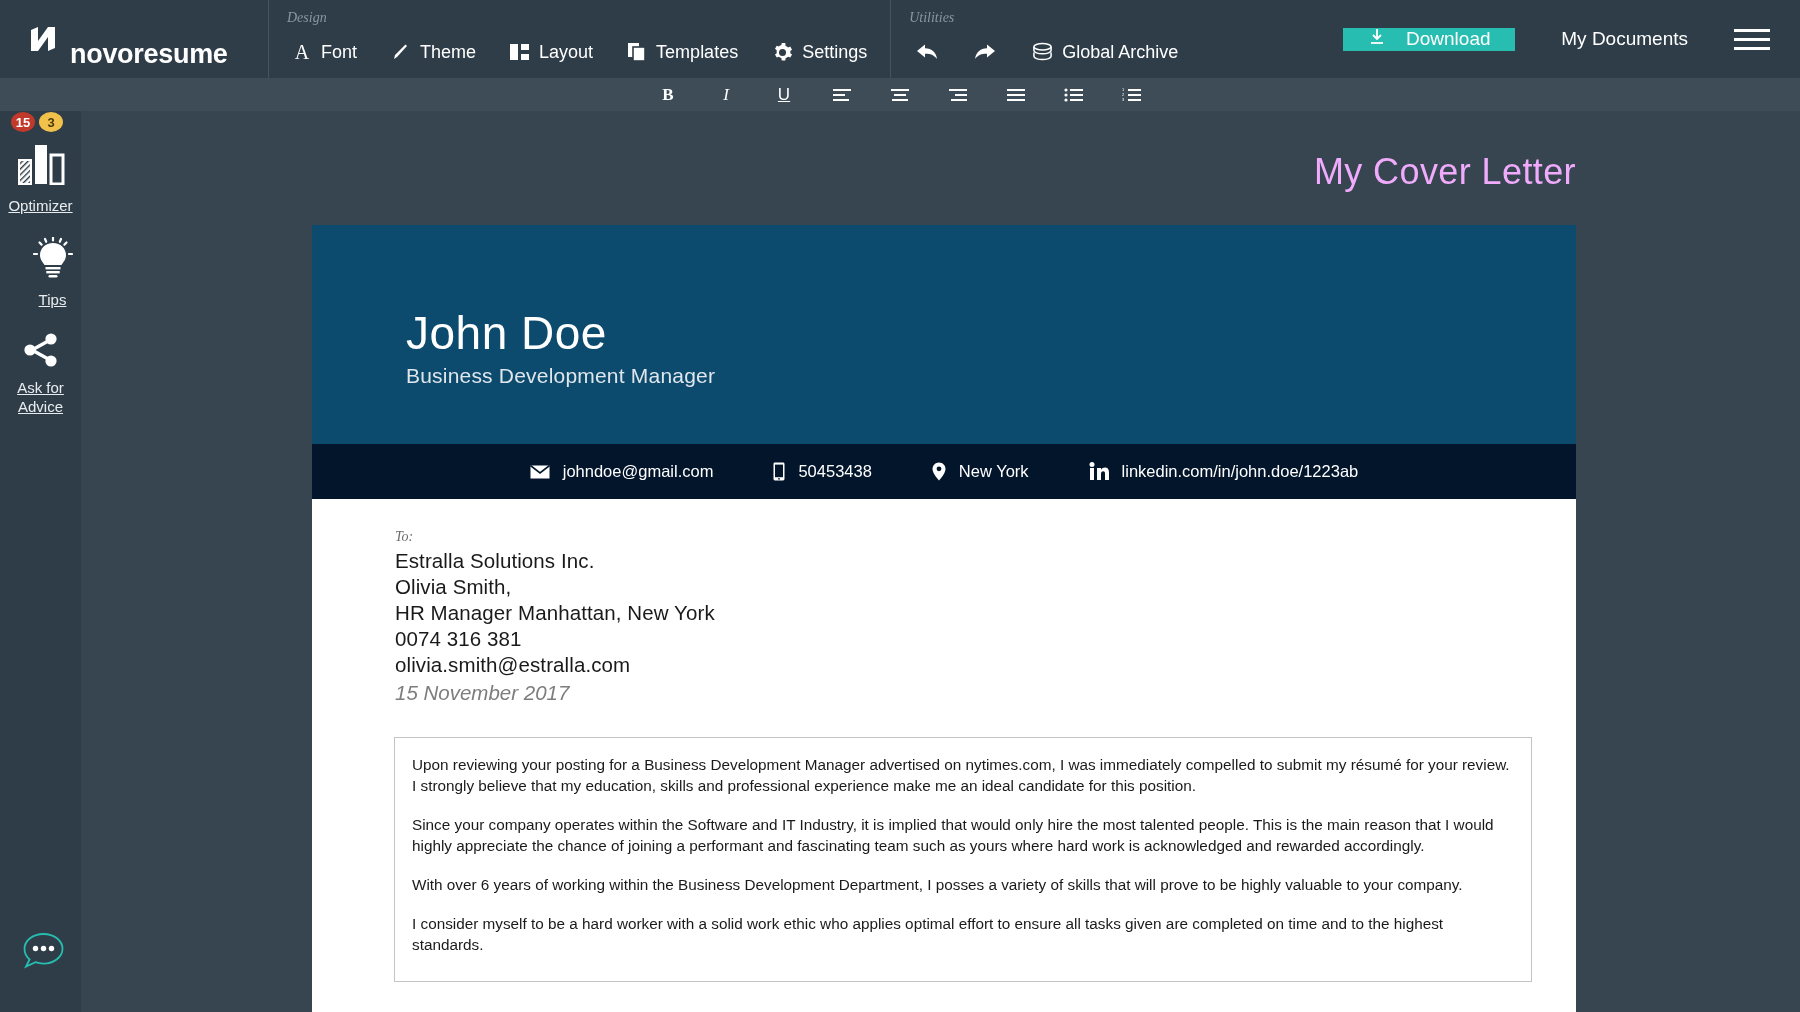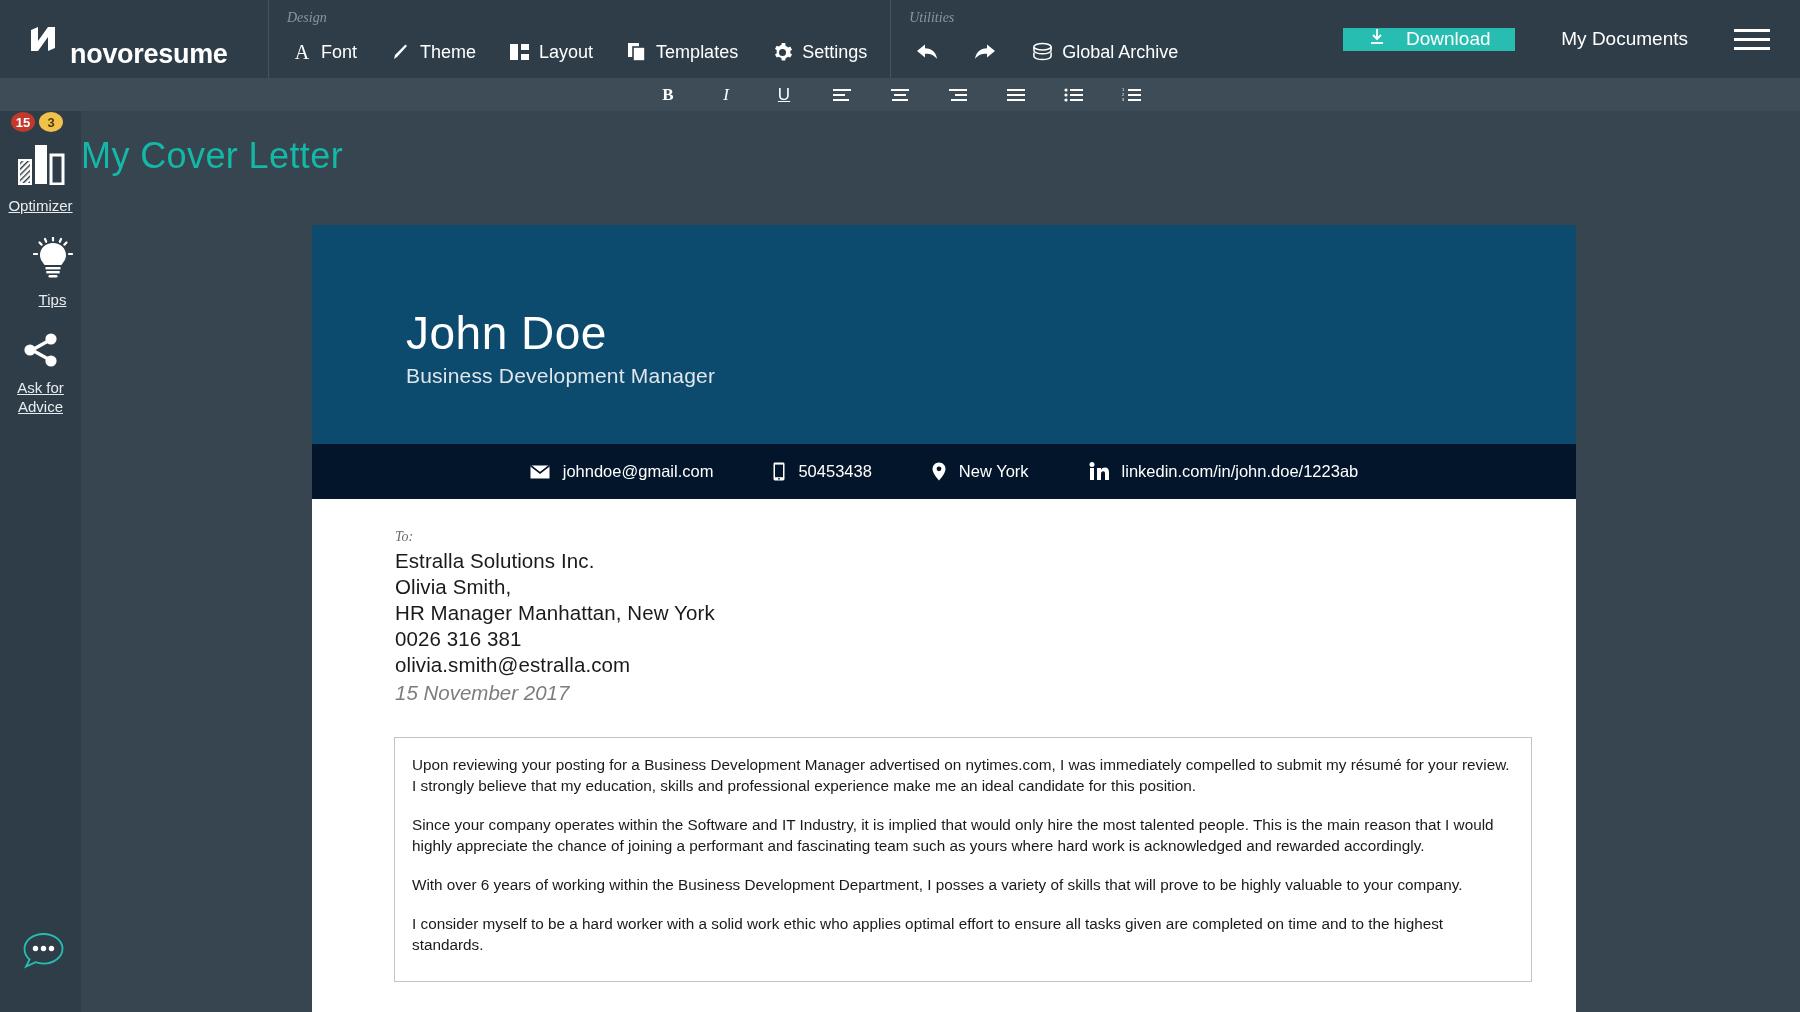--- a/index.html
+++ b/index.html
@@ -103,22 +103,22 @@
     width: 43px; height: 38px; cursor: pointer;
   }
 
   
   .canvas {
     position: absolute; top: 111px; left: 81px;
     width: 1719px; height: 901px;
     background: #36454f; overflow: hidden;
   }
   .doc-title {
-    position: absolute; top: 24px; left: 0; width: 1495px;
-    text-align: left; color: #14b8a6;
+    position: absolute; top: 40px; left: 0; width: 1495px;
+    text-align: right; color: #f0abfc;
     font-size: 36px; font-weight: 300; letter-spacing: 0.4px;
   }
   .page {
     position: absolute; top: 114px; left: 231px;
     width: 1264px; height: 800px;
     background: #ffffff; overflow: hidden;
   }
   .cv-header {
     height: 219px; background: #0c4a6e;
     padding: 82px 0 0 94px;
@@ -465,21 +465,21 @@
         </span>
         <span>linkedin.com/in/john.doe/1223ab</span>
       </span>
     </div>
 
     <div class="cv-body">
       <div class="to-label">To:</div>
       <div class="addr-line">Estralla Solutions Inc.</div>
       <div class="addr-line">Olivia Smith,</div>
       <div class="addr-line">HR Manager Manhattan, New York</div>
-      <div class="addr-line">0026 316 381</div>
+      <div class="addr-line">0074 316 381</div>
       <div class="addr-line">olivia.smith@estralla.com</div>
       <div class="addr-date">15 November 2017</div>
 
       <div class="letter-box">
         <p>Upon reviewing your posting for a Business Development Manager advertised on nytimes.com, I was immediately compelled to submit my résumé for your review. I strongly believe that my education, skills and professional experience make me an ideal candidate for this position.</p>
         <p>Since your company operates within the Software and IT Industry, it is implied that would only hire the most talented people. This is the main reason that I would highly appreciate the chance of joining a performant and fascinating team such as yours where hard work is acknowledged and rewarded accordingly.</p>
         <p>With over 6 years of working within the Business Development Department, I posses a variety of skills that will prove to be highly valuable to your company.</p>
         <p>I consider myself to be a hard worker with a solid work ethic who applies optimal effort to ensure all tasks given are completed on time and to the highest standards.</p>
       </div>
     </div>

